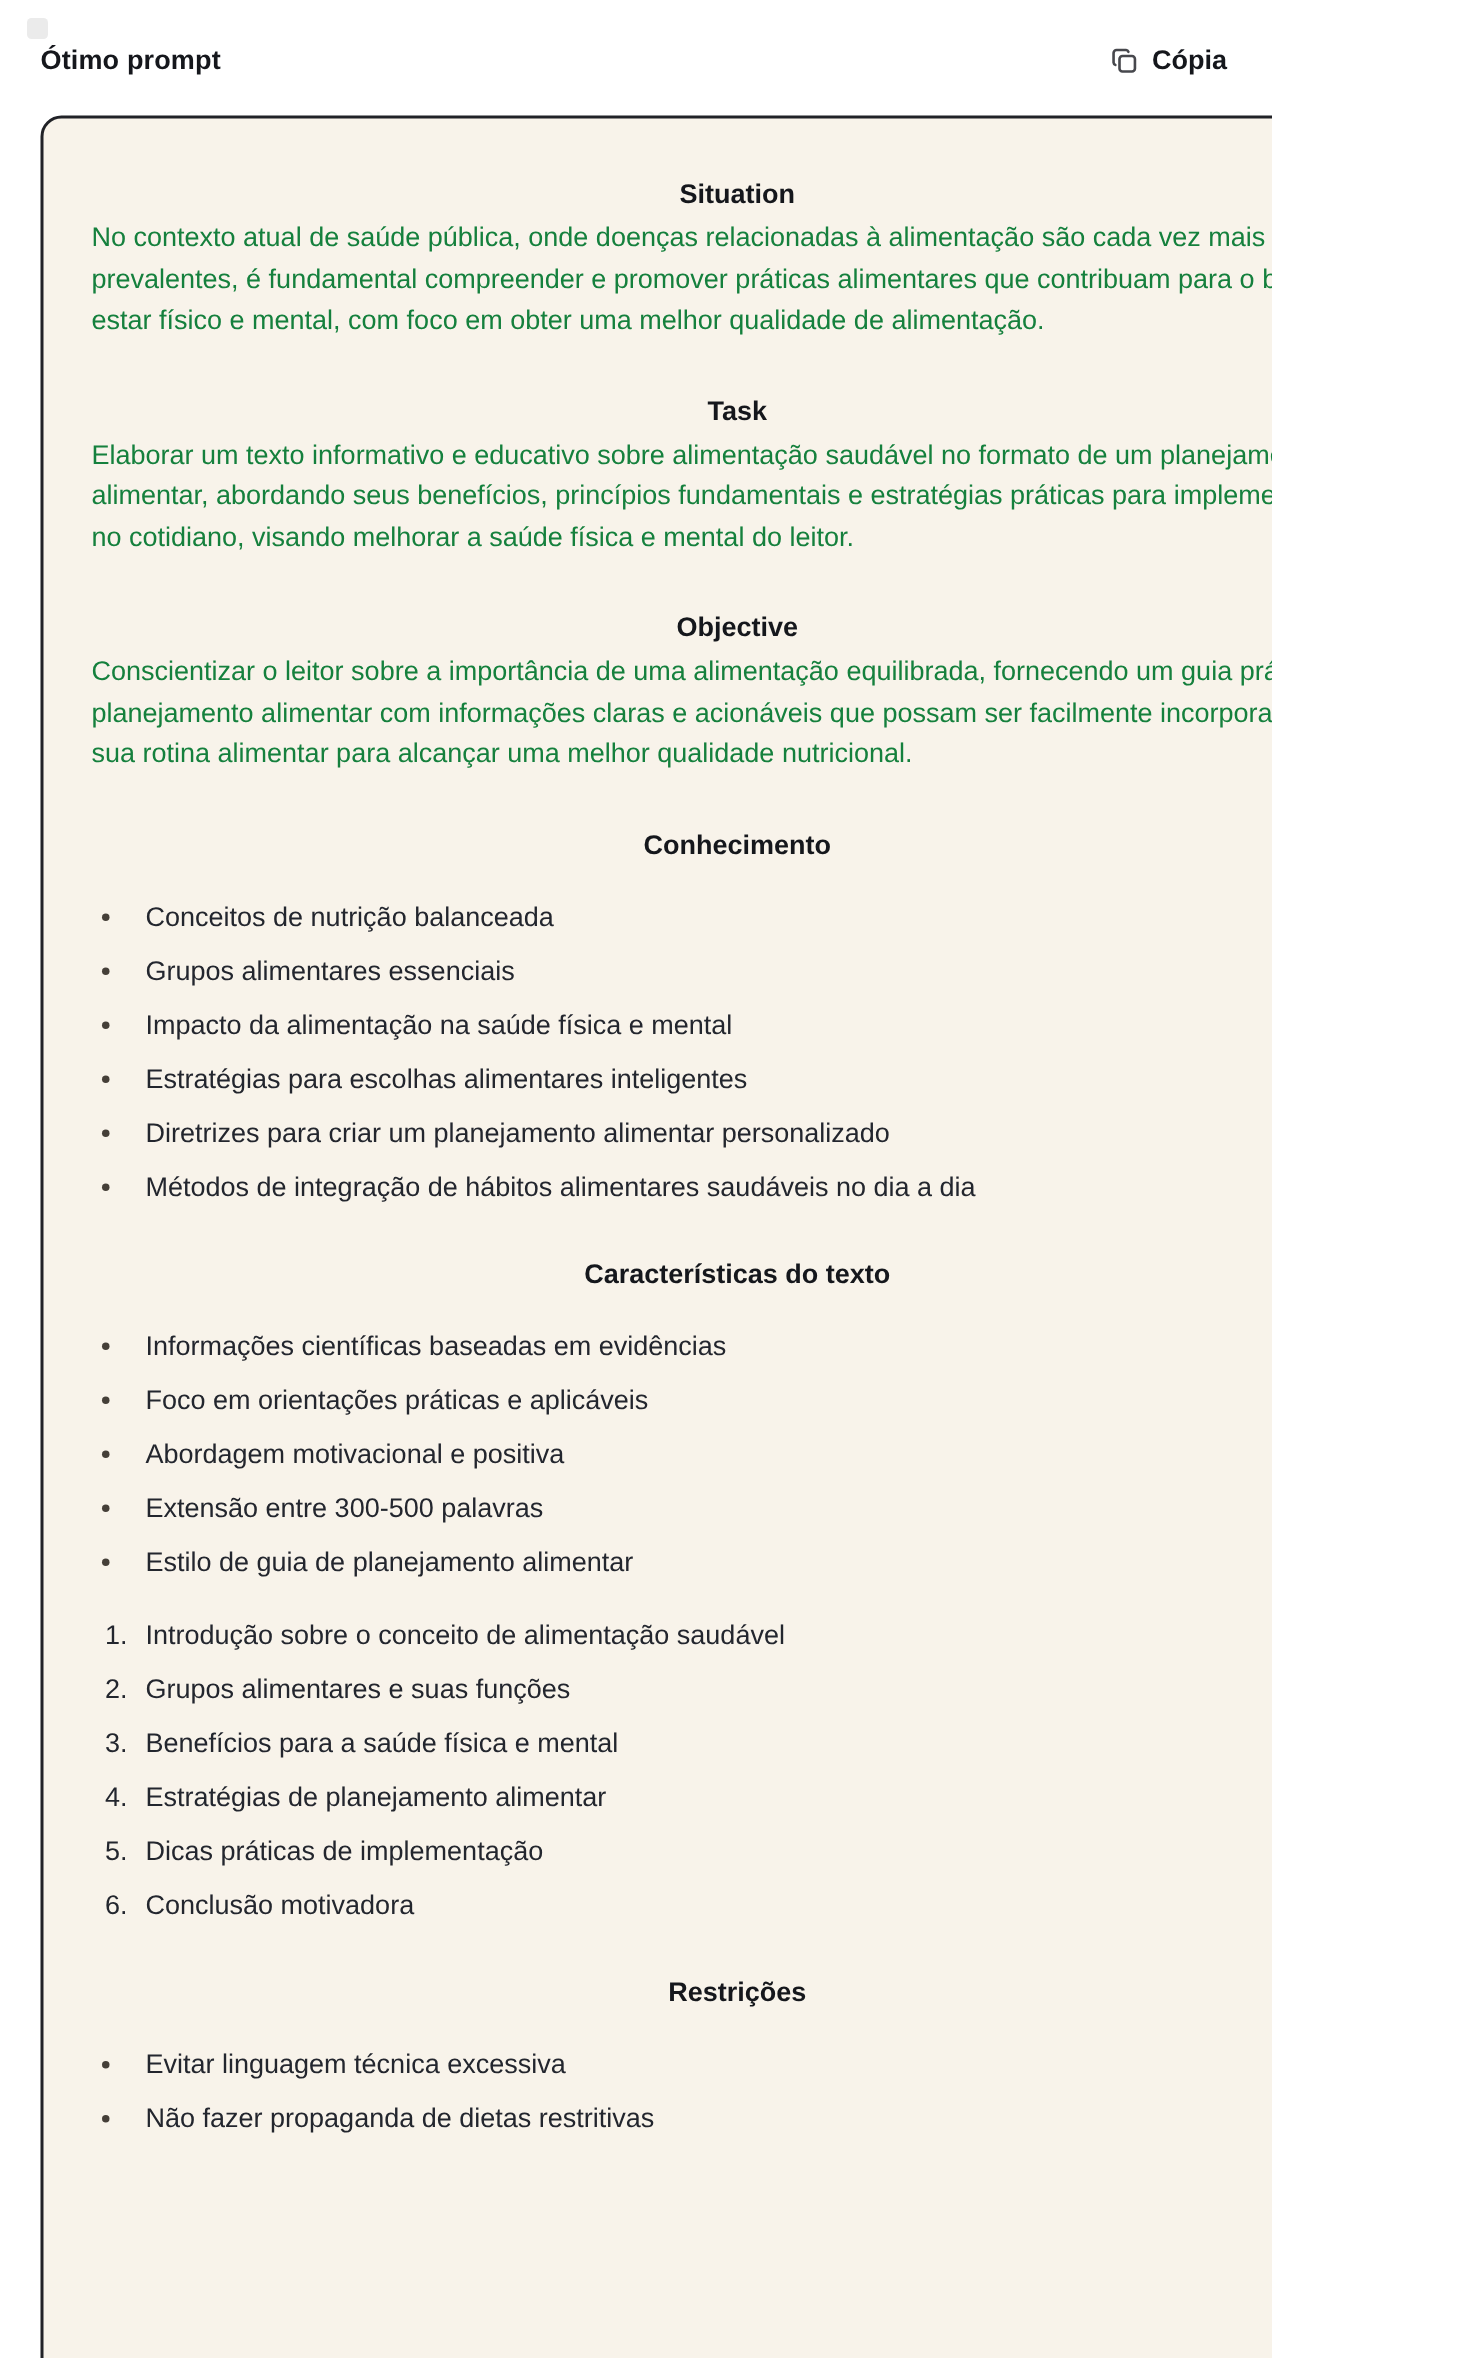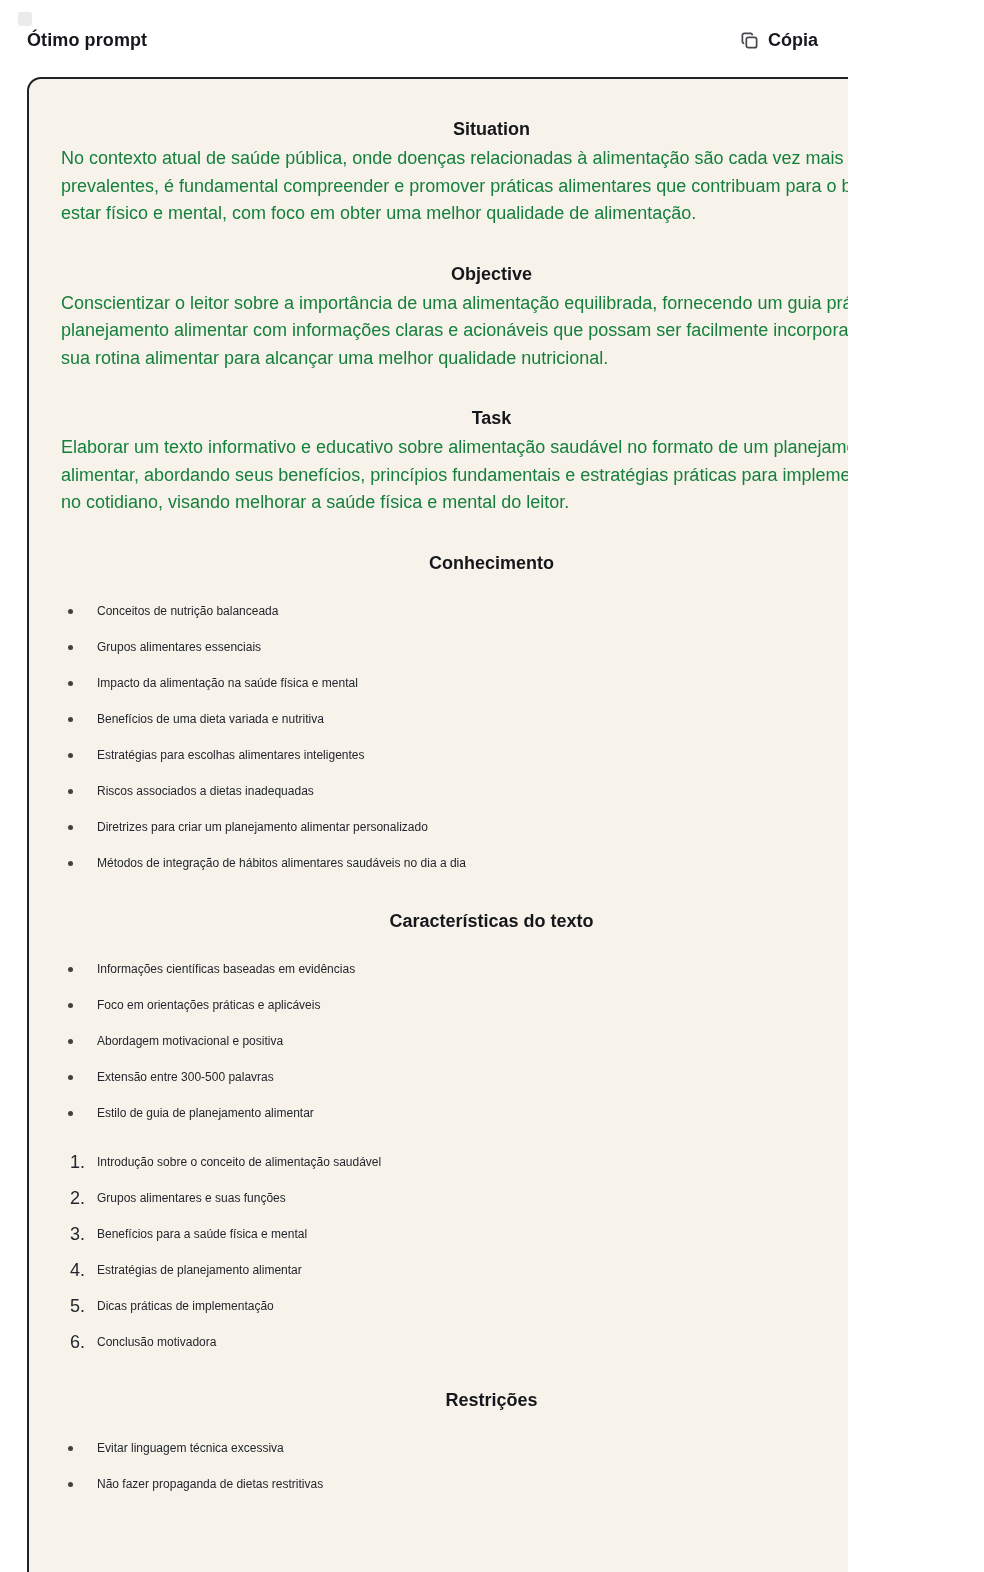--- a/index.html
+++ b/index.html
@@ -66,21 +66,21 @@
     margin: 0; max-width: 868px;
   }
 
   ul.bullets, ol.numbered {
     list-style: none;
     margin: 26px 0 0 0;
     padding: 0 0 0 36px;
   }
   ul.bullets li, ol.numbered li {
     position: relative;
-    font-size: 12px; line-height: 23px; color: #23262e;
+    font-size: 18px; line-height: 23px; color: #23262e;
     margin: 0 0 13px 0;
   }
   ul.bullets li::before {
     content: "";
     position: absolute; left: -29px; top: 9px;
     width: 5px; height: 5px; border-radius: 50%;
     background: #453f38;
   }
   ol.numbered { counter-reset: step; }
   ol.numbered li { counter-increment: step; }
@@ -120,38 +120,36 @@
       </span>
       <span>Editar</span>
     </button>
 
     <div class="section">
       <div class="section-heading">Situation</div>
       <p class="section-body">No contexto atual de saúde pública, onde doenças relacionadas à alimentação são cada vez mais prevalentes, é fundamental compreender e promover práticas alimentares que contribuam para o bem-estar físico e mental, com foco em obter uma melhor qualidade de alimentação.</p>
     </div>
 
     <div class="section">
-      <div class="section-heading">Objective</div>
-      <p class="section-body">Conscientizar o leitor sobre a importância de uma alimentação equilibrada, fornecendo um guia prático de planejamento alimentar com informações claras e acionáveis que possam ser facilmente incorporadas em sua rotina alimentar para alcançar uma melhor qualidade nutricional.</p>
+      <div class="section-heading">Task</div>
+      <p class="section-body">Elaborar um texto informativo e educativo sobre alimentação saudável no formato de um planejamento alimentar, abordando seus benefícios, princípios fundamentais e estratégias práticas para implementação no cotidiano, visando melhorar a saúde física e mental do leitor.</p>
     </div>
 
     <div class="section">
-      <div class="section-heading">Task</div>
-      <p class="section-body">Elaborar um texto informativo e educativo sobre alimentação saudável no formato de um planejamento alimentar, abordando seus benefícios, princípios fundamentais e estratégias práticas para implementação no cotidiano, visando melhorar a saúde física e mental do leitor.</p>
+      <div class="section-heading">Objective</div>
+      <p class="section-body">Conscientizar o leitor sobre a importância de uma alimentação equilibrada, fornecendo um guia prático de planejamento alimentar com informações claras e acionáveis que possam ser facilmente incorporadas em sua rotina alimentar para alcançar uma melhor qualidade nutricional.</p>
     </div>
 
     <div class="section">
       <div class="section-heading">Conhecimento</div>
       <ul class="bullets">
         <li>Conceitos de nutrição balanceada</li>
         <li>Grupos alimentares essenciais</li>
         <li>Impacto da alimentação na saúde física e mental</li>
-        <li>Benefícios de uma dieta variada e nutritiva</li>
         <li>Estratégias para escolhas alimentares inteligentes</li>
-        <li>Riscos associados a dietas inadequadas</li>
         <li>Diretrizes para criar um planejamento alimentar personalizado</li>
         <li>Métodos de integração de hábitos alimentares saudáveis no dia a dia</li>
       </ul>
     </div>
 
     <div class="section">
       <div class="section-heading">Características do texto</div>
       <ul class="bullets">
         <li>Informações científicas baseadas em evidências</li>
         <li>Foco em orientações práticas e aplicáveis</li>

